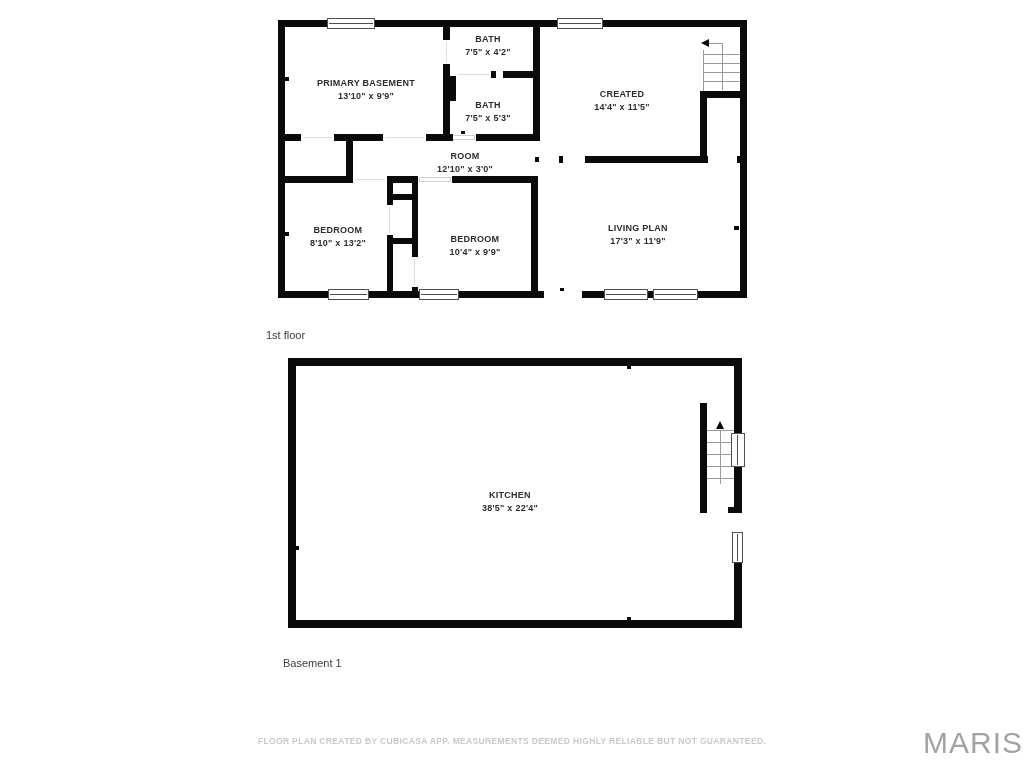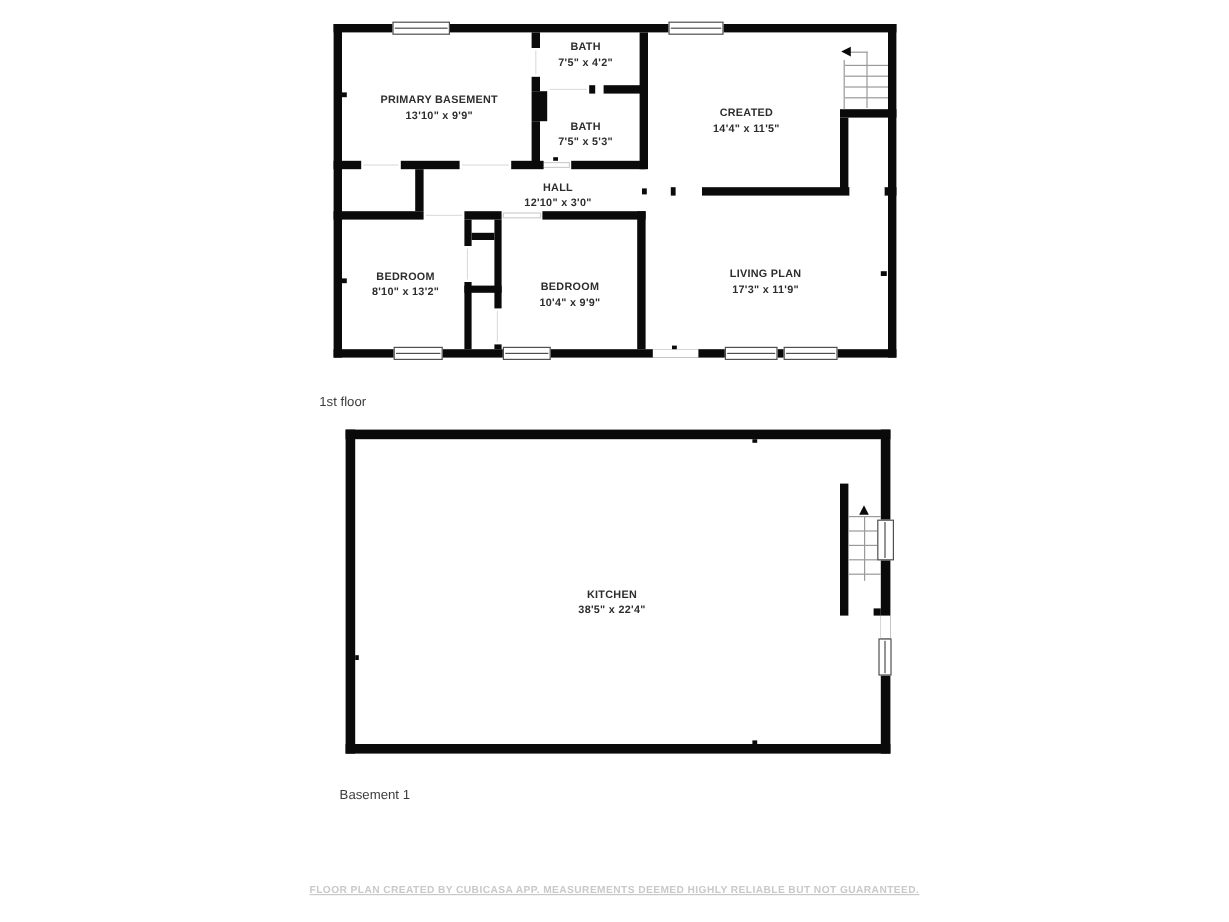--- a/index.html
+++ b/index.html
@@ -20,21 +20,21 @@
   .dl{position:absolute;background:#dedede;}
   .tick{position:absolute;background:#0a0a0a;}
   .arrow-left{position:absolute;width:0;height:0;border-top:4px solid transparent;border-bottom:4px solid transparent;border-right:8px solid #0a0a0a;}
   .arrow-up{position:absolute;width:0;height:0;border-left:4px solid transparent;border-right:4px solid transparent;border-bottom:8px solid #0a0a0a;}
   
   .room-label{position:absolute;transform:translate(-50%,-50%);text-align:center;color:#2d2d2d;
               font-size:9px;font-weight:600;letter-spacing:.25px;white-space:nowrap;line-height:13px;}
   .room-label .dims{display:block;font-weight:600;}
   .floor-label{position:absolute;color:#3c3c3c;font-size:11px;}
   .disclaimer{position:absolute;top:736px;left:50%;transform:translateX(-50%);color:#c9c9c9;
-              font-size:8.5px;font-weight:600;letter-spacing:.35px;white-space:nowrap;text-decoration:underline;}
+              font-size:8.5px;font-weight:600;letter-spacing:.35px;white-space:nowrap;}
   .watermark{position:absolute;top:726px;right:1px;color:#a3a3a6;font-size:30px;letter-spacing:1px;font-weight:400;}
 </style>
 </head>
 <body>
 
 <div class="canvas">
 
   <section class="layer">
 
     <div class="w" style="left:278px;top:20px;width:469px;height:7px"></div>
@@ -122,21 +122,21 @@
     </div>
     <div class="room-label" style="left:488px;top:112px">
       <span>BATH</span>
       <span class="dims">7'5" x 5'3"</span>
     </div>
     <div class="room-label" style="left:622px;top:101px">
       <span>CREATED</span>
       <span class="dims">14'4" x 11'5"</span>
     </div>
     <div class="room-label" style="left:465px;top:163px">
-      <span>HALL</span>
+      <span>ROOM</span>
       <span class="dims">12'10" x 3'0"</span>
     </div>
     <div class="room-label" style="left:338px;top:237px">
       <span>BEDROOM</span>
       <span class="dims">8'10" x 13'2"</span>
     </div>
     <div class="room-label" style="left:475px;top:246px">
       <span>BEDROOM</span>
       <span class="dims">10'4" x 9'9"</span>
     </div>
@@ -176,14 +176,15 @@
 
     <div class="room-label" style="left:510px;top:502px">
       <span>KITCHEN</span>
       <span class="dims">38'5" x 22'4"</span>
     </div>
   </section>
 
   <div class="floor-label" style="left:283px;top:657px">Basement 1</div>
 
   <div class="disclaimer">FLOOR PLAN CREATED BY CUBICASA APP. MEASUREMENTS DEEMED HIGHLY RELIABLE BUT NOT GUARANTEED.</div>
+  <div class="watermark">MARIS</div>
 
 </div>
 
 </body></html>

